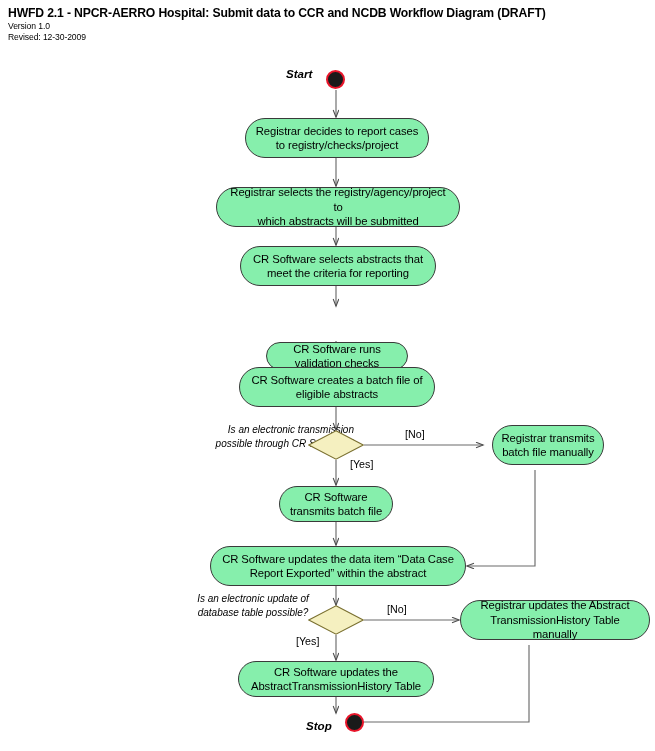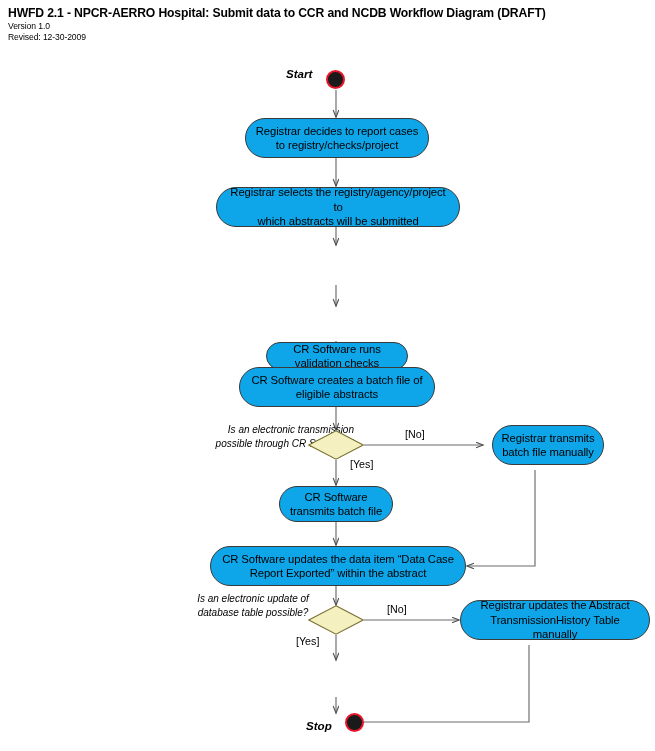--- a/index.html
+++ b/index.html
@@ -58,21 +58,21 @@
     position: absolute;
     box-sizing: border-box;
     display: flex;
     align-items: center;
     justify-content: center;
     text-align: center;
   }
   .activity {
     border: 1px solid #3a3a3a;
     border-radius: 22px;
-    background: #0ea5e9;
+    background: #86efac;
     font-size: 11.3px;
     line-height: 14.5px;
     letter-spacing: -0.1px;
     padding: 0 8px;
   }
 
   .terminal {
     width: 19px;
     height: 19px;
     border-radius: 50%;
@@ -171,20 +171,26 @@
     </div>
   </div>
 
   <div class="node activity" style="left:216px; top:187px; width:244px; height:40px;">
     <div>
       <span>Registrar selects the registry/agency/project to</span><br>
       <span>which abstracts will be submitted</span>
     </div>
   </div>
 
+  <div class="node activity" style="left:240px; top:246px; width:196px; height:40px;">
+    <div>
+      <span>CR Software selects abstracts that</span><br>
+      <span>meet the criteria for reporting</span>
+    </div>
+  </div>
 
   <div class="node activity" style="left:266px; top:306px; width:142px; height:28px;margin-top:36px;">
     <div>
       <span>CR Software runs</span><br>
       <span>validation checks</span>
     </div>
   </div>
 
   <div class="node activity" style="left:239px; top:367px; width:196px; height:40px;">
     <div>
@@ -238,17 +244,23 @@
   <div class="edge-label" style="left:387px; top:603px;">[No]</div>
   <div class="edge-label" style="left:296px; top:635px;">[Yes]</div>
 
   <div class="node activity" style="left:460px; top:600px; width:190px; height:40px;">
     <div>
       <span>Registrar updates the Abstract</span><br>
       <span>TransmissionHistory Table manually</span>
     </div>
   </div>
 
+  <div class="node activity" style="left:238px; top:661px; width:196px; height:36px;">
+    <div>
+      <span>CR Software updates the</span><br>
+      <span>AbstractTransmissionHistory Table</span>
+    </div>
+  </div>
 
   <div class="terminal-label" style="left:306px; top:719px;">Stop</div>
   <div class="node terminal" style="left:345px; top:713px;"></div>
 
 </div>
 
 </body></html>

